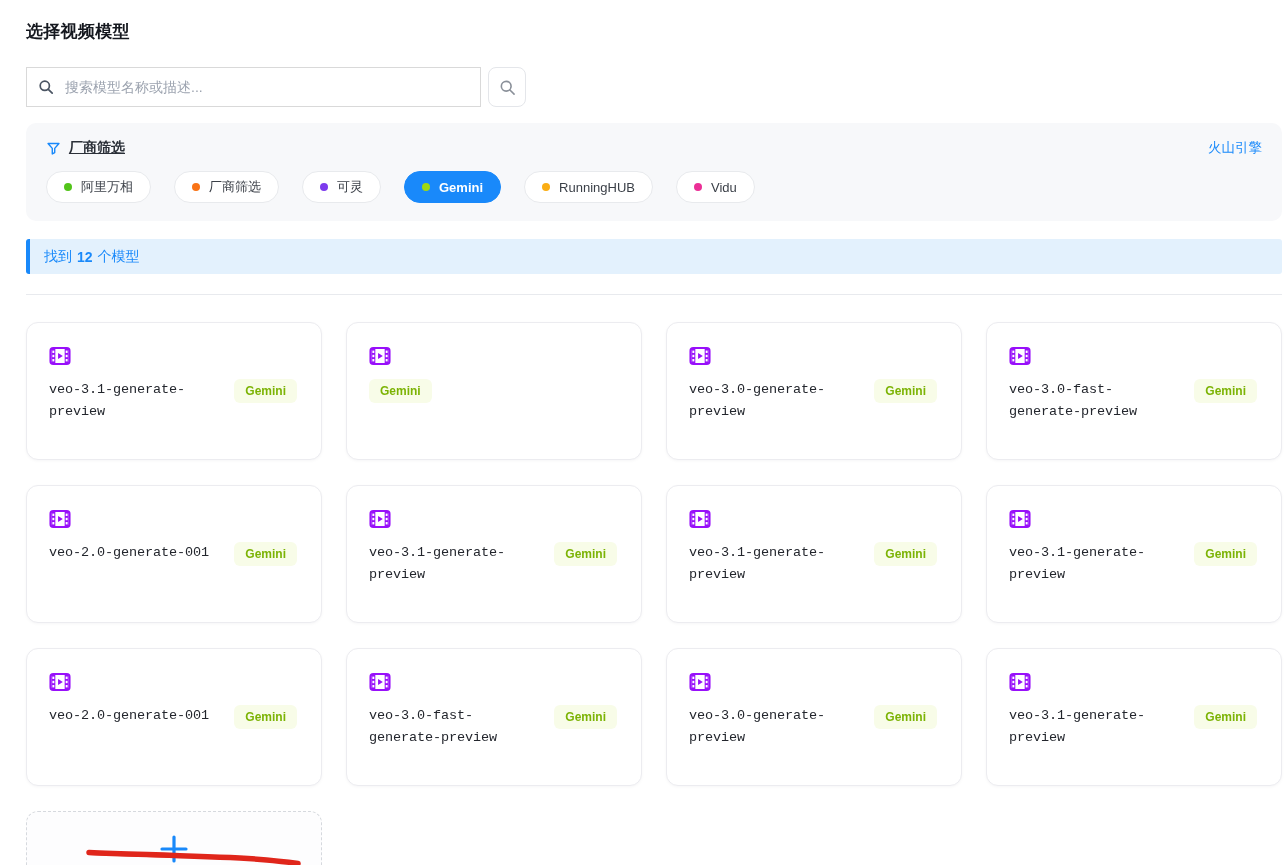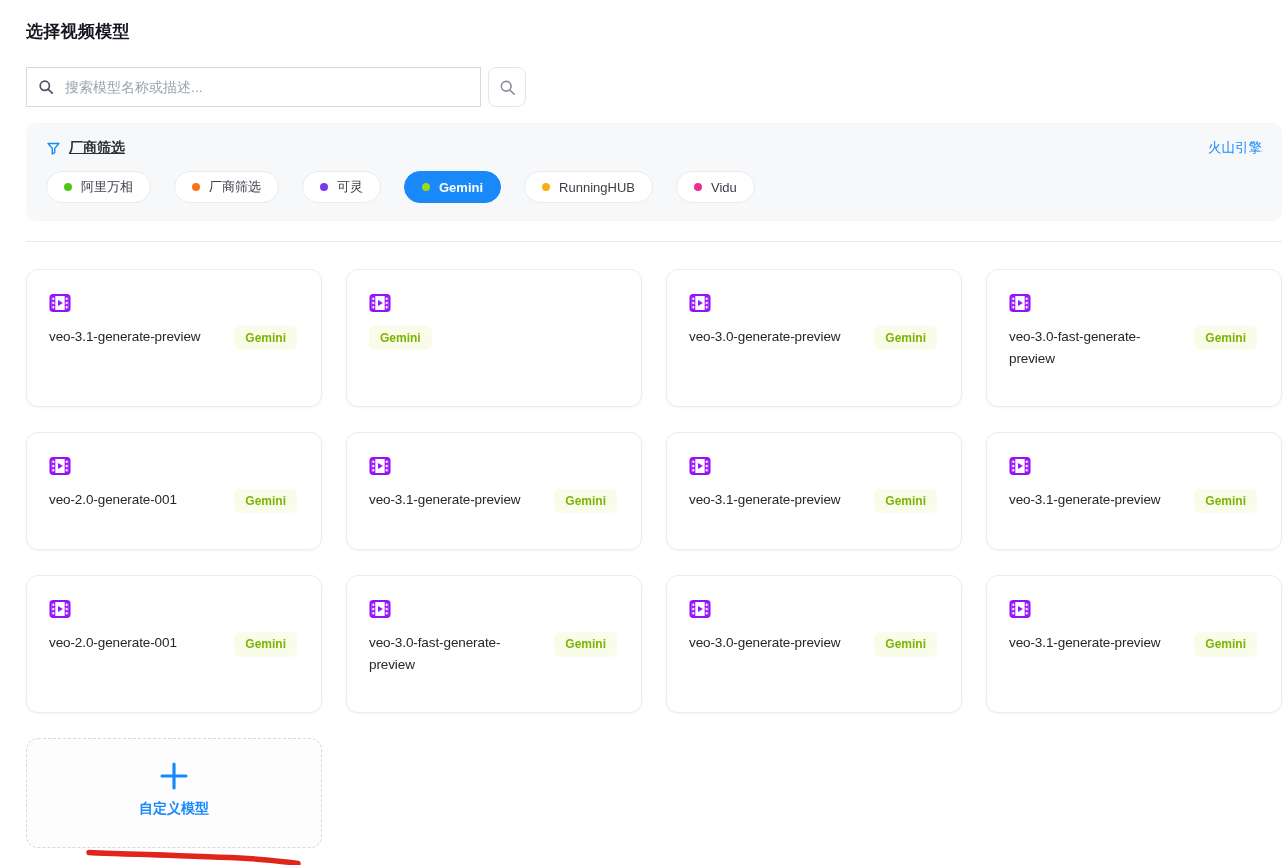--- a/index.html
+++ b/index.html
@@ -40,21 +40,21 @@
 
   .divider { height:1px; background:#e8eaee; margin-top:20px; }
 
   
   .models-grid { display:grid; grid-template-columns:repeat(4,1fr); gap:25px 24px; margin-top:27px; }
   .model-card { background:#fff; border:1px solid #ececf0; border-radius:12px;
                 padding:22px 24px 36px 22px; box-shadow:0 1px 3px rgba(16,24,40,.04); cursor:pointer; }
   .model-icon { display:flex; }
   .name-row { display:flex; align-items:flex-start; justify-content:space-between; gap:10px; margin-top:12px; }
   .model-name { font-size:13.5px; font-weight:500; color:#23262d; line-height:22px; letter-spacing:-.1px;
-                word-break:normal; overflow-wrap:break-word; min-width:0; }
+                word-break:normal; overflow-wrap:break-word; min-width:0;font-family:Liberation Mono, monospace; }
   .badge { flex:none; background:#f8fce8; color:#7cb305; font-size:12px; font-weight:700;
            padding:5px 11px; border-radius:6px; line-height:1.2; }
 
   
   .custom-card { height:110px; border:1.5px dashed #d6d9de; border-radius:12px; background:#fdfdfe;
                  display:flex; flex-direction:column; align-items:center; justify-content:flex-start;
                  padding-top:20px; gap:7px; cursor:pointer; }
   .custom-label { font-size:14px; font-weight:700; color:#1989fa; }
 
   .annotation { position:absolute; left:0; top:0; width:1288px; height:865px;
@@ -125,20 +125,25 @@
     <span>RunningHUB</span>
   </div>
 
   <div class="chip">
     <span class="dot" style="background: rgb(235, 47, 150);"></span>
     <span>Vidu</span>
   </div>
 </div>
   </div>
 
+  <div class="results-bar">
+    <span>找到</span>
+    <span class="count">12</span>
+    <span>个模型</span>
+  </div>
 
   <div class="divider"></div>
 
   <div class="models-grid">
   <div class="model-card">
     <span class="model-icon">
       <svg width="22" height="22" viewBox="0 0 24 24">
         <rect x="1.6" y="3.2" width="20.8" height="17.6" rx="3" fill="none" stroke="#9810fa" stroke-width="2.2"></rect>
         <rect x="2.6" y="4.2" width="4.3" height="15.6" fill="#9810fa"></rect>
         <rect x="17.1" y="4.2" width="4.3" height="15.6" fill="#9810fa"></rect>

